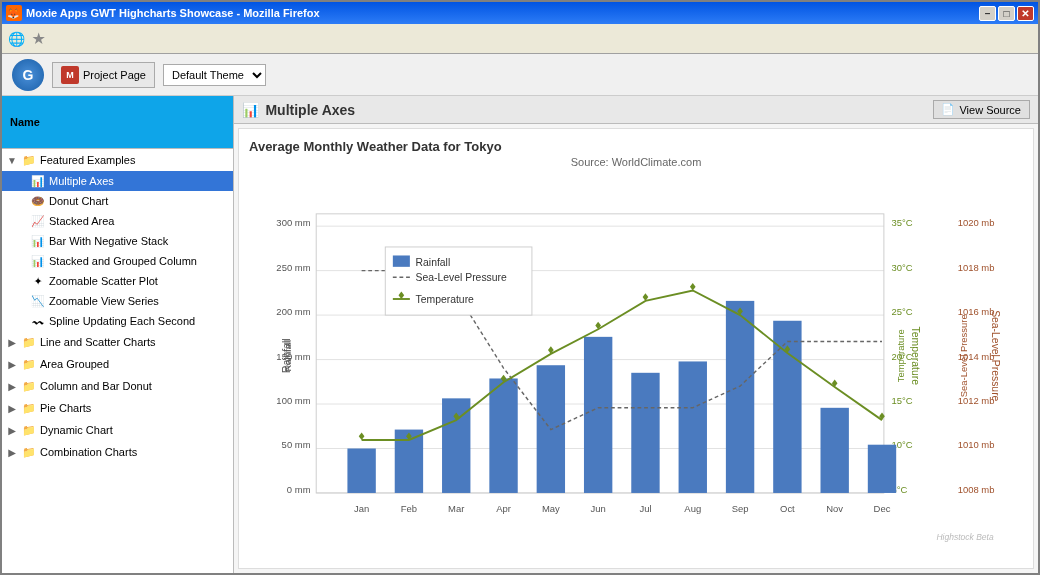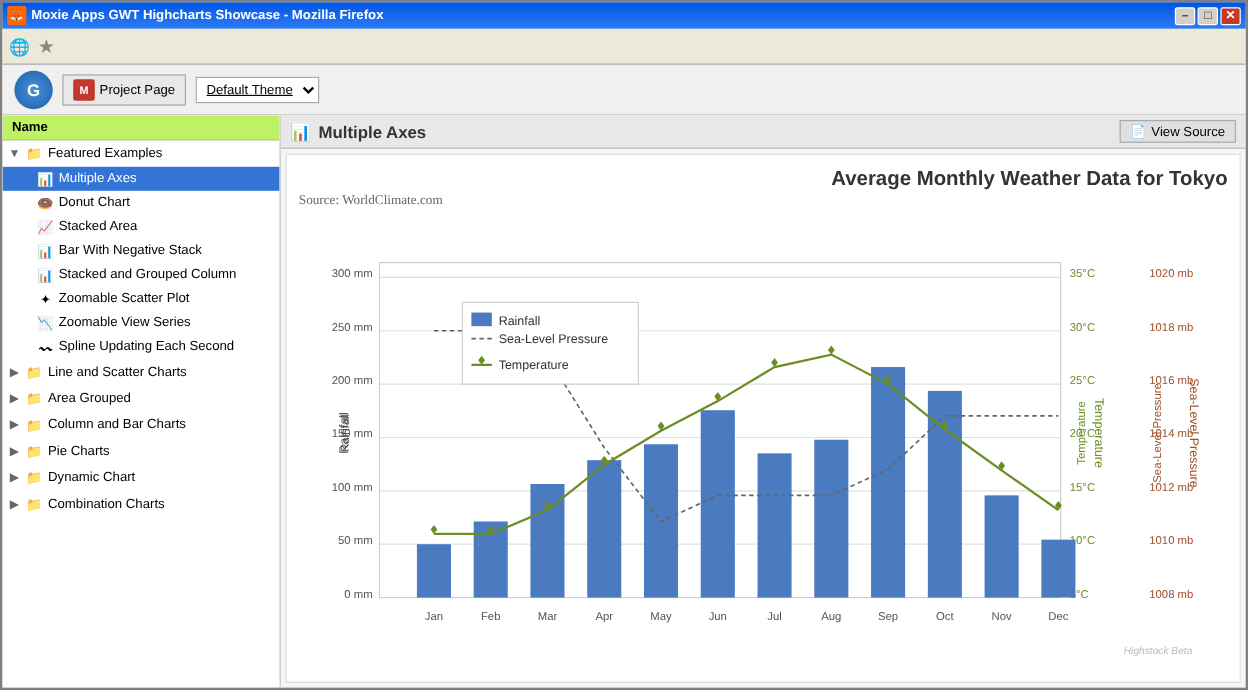--- a/index.html
+++ b/index.html
@@ -21,49 +21,49 @@
     .addr-icon { font-size: 14px; }
     .addr-input { flex: 1; height: 20px; border: 1px solid #7f9db9; border-radius: 0; padding: 0 4px; font-size: 11px; background: white; }
     .addr-star { font-size: 16px; color: #888; }
 
     
     .app-header { background: #f0f0f0; height: 42px; display: flex; align-items: center; padding: 0 10px; gap: 8px; border-bottom: 1px solid #ccc; }
     .app-logo { width: 32px; height: 32px; background: radial-gradient(circle, #4a90d9 0%, #1a5fa8 100%); border-radius: 50%; display: flex; align-items: center; justify-content: center; color: white; font-size: 14px; font-weight: bold; }
     .app-title { font-size: 18px; color: #2c5282; font-weight: bold; flex: 1; }
     .project-page-btn { display: flex; align-items: center; gap: 4px; background: #e8e8e8; border: 1px solid #aaa; padding: 3px 8px; cursor: pointer; font-size: 11px; }
     .moxie-icon { width: 18px; height: 18px; background: #c0392b; border-radius: 2px; display: flex; align-items: center; justify-content: center; color: white; font-size: 9px; font-weight: bold; }
-    .theme-select { height: 22px; font-size: 11px; border: 1px solid #aaa; background: white; padding: 0 4px; text-decoration: underline; }
+    .theme-select { height: 22px; font-size: 11px; border: 1px solid #aaa; background: white; padding: 0 4px; }
 
     
     .main-layout { display: flex; flex: 1; overflow: hidden; }
 
     
     .sidebar { width: 232px; background: white; border-right: 1px solid #bbb; overflow-y: auto; flex-shrink: 0; }
-    .sidebar-header { background: #bef264; padding: 4px 8px; font-weight: bold; border-bottom: 1px solid #bbb; font-size: 11px; }
+    .sidebar-header { background: #0ea5e9; padding: 20px 8px; font-weight: bold; border-bottom: 1px solid #bbb; font-size: 11px; }
     .tree-item { display: flex; align-items: center; gap: 3px; padding: 2px 0; cursor: pointer; font-size: 11px; }
     .tree-item.selected { background: #3375d7; color: white; }
     .tree-item.selected .item-icon { color: white; }
     .expand-icon { width: 12px; height: 12px; display: flex; align-items: center; justify-content: center; font-size: 10px; color: #666; flex-shrink: 0; }
     .item-icon { width: 16px; height: 16px; display: flex; align-items: center; justify-content: center; flex-shrink: 0; font-size: 11px; }
     .item-label { flex: 1; }
     .group-row { display: flex; align-items: center; gap: 3px; padding: 3px 4px; cursor: pointer; font-size: 11px; }
     .indent1 { padding-left: 16px; }
     .indent2 { padding-left: 28px; }
 
     
     .content-area { flex: 1; background: #f5f5f5; display: flex; flex-direction: column; overflow: hidden; }
     .content-header { display: flex; align-items: center; background: #e8e8e8; padding: 4px 8px; border-bottom: 1px solid #bbb; gap: 6px; }
     .content-header-icon { font-size: 14px; }
     .content-title { font-size: 14px; font-weight: bold; color: #333; flex: 1; }
     .view-source-btn { display: flex; align-items: center; gap: 4px; background: #e0e0e0; border: 1px solid #aaa; padding: 2px 8px; cursor: pointer; font-size: 11px; }
 
     
     .chart-container { flex: 1; padding: 10px; background: white; margin: 4px; border: 1px solid #ddd; overflow: hidden; position: relative; }
-    .chart-title { text-align: right; font-size: 17px; color: #333; font-weight: bold; margin-bottom: 2px; }
-    .chart-subtitle { font-size: 11px; color: #666; margin-bottom: 8px; font-family: Liberation Serif, serif; }
+    .chart-title { text-align: left; font-size: 13px; color: #333; font-weight: bold; margin-bottom: 2px; }
+    .chart-subtitle { text-align: center; font-size: 11px; color: #666; margin-bottom: 8px; }
 
     
     .chart-svg-wrapper { position: relative; width: 100%; height: calc(100% - 50px); }
   </style>
 </head>
 <body>
 
 <div class="window">
 
   <div class="title-bar">
@@ -153,21 +153,21 @@
 
       <div class="group-row" style="padding-left:4px;">
         <span class="expand-icon">▶</span>
         <span class="item-icon">📁</span>
         <span class="item-label">Area Grouped</span>
       </div>
 
       <div class="group-row" style="padding-left:4px;">
         <span class="expand-icon">▶</span>
         <span class="item-icon">📁</span>
-        <span class="item-label">Column and Bar Charts</span>
+        <span class="item-label">Column and Bar Donut</span>
       </div>
 
       <div class="group-row" style="padding-left:4px;">
         <span class="expand-icon">▶</span>
         <span class="item-icon">📁</span>
         <span class="item-label">Pie Charts</span>
       </div>
 
       <div class="group-row" style="padding-left:4px;">
         <span class="expand-icon">▶</span>

